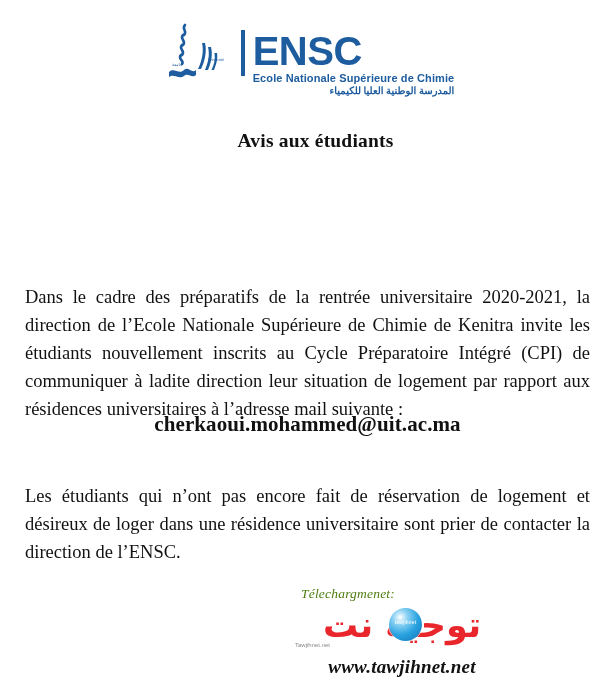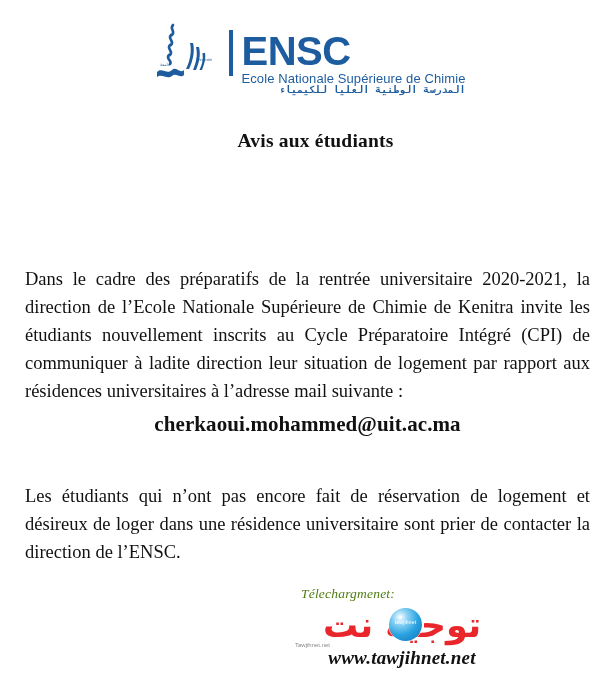--- a/index.html
+++ b/index.html
@@ -53,29 +53,29 @@
     font-family: "Liberation Sans", sans-serif;
     font-weight: bold;
     font-size: 40px;
     line-height: 40px;
     letter-spacing: -0.5px;
     color: #1d5c9e;
     margin-top: 25px;
   }
   .ensc-sub-fr {
     font-family: "Liberation Sans", sans-serif;
-    font-weight: normal;
-    font-size: 13px;
+    font-weight: bold;
+    font-size: 11px;
     line-height: 11px;
     letter-spacing: 0.1px;
     color: #1d5c9e;
     margin-top: 2px;
   }
   .ensc-sub-ar {
-    font-family: Liberation Mono, monospace;
+    font-family: Liberation Serif, serif;
     font-weight: bold;
     font-size: 10px;
     line-height: 13px;
     letter-spacing: 1.2px;
     color: #1d5c9e;
     direction: rtl;
     text-align: right;
   }
 
   
@@ -97,21 +97,21 @@
   
   .body-text {
     position: absolute;
     left: 25px;
     width: 565px;
     font-size: 18.5px;
     line-height: 28px;
     text-align: justify;
     text-justify: inter-word;
   }
-  #para1 { top: 254px; margin-top: 11px; }
+  #para1 { top: 272px; margin-top: 11px; }
   #para2 { top: 463px; }
 
   .email-line {
     position: absolute;
     top: 412px;
     left: 0;
     width: 615px;
     text-align: center;
   }
   .email-link {
@@ -187,21 +187,21 @@
     font-family: "Liberation Sans", sans-serif;
     font-size: 6px;
     color: #8a8a8a;
   }
   .tawjih-url {
     font-style: italic;
     font-weight: bold;
     font-size: 19px;
     color: #111111;
     letter-spacing: 0.2px;
-    margin-top: 1px;
+    margin-top: 10px;
   }
 </style>
 </head>
 <body>
 
 <div class="header">
   <div class="logo-block">
 
     <div class="uit-mark">
       <svg width="72" height="70" viewBox="0 0 72 70" aria-hidden="true">

